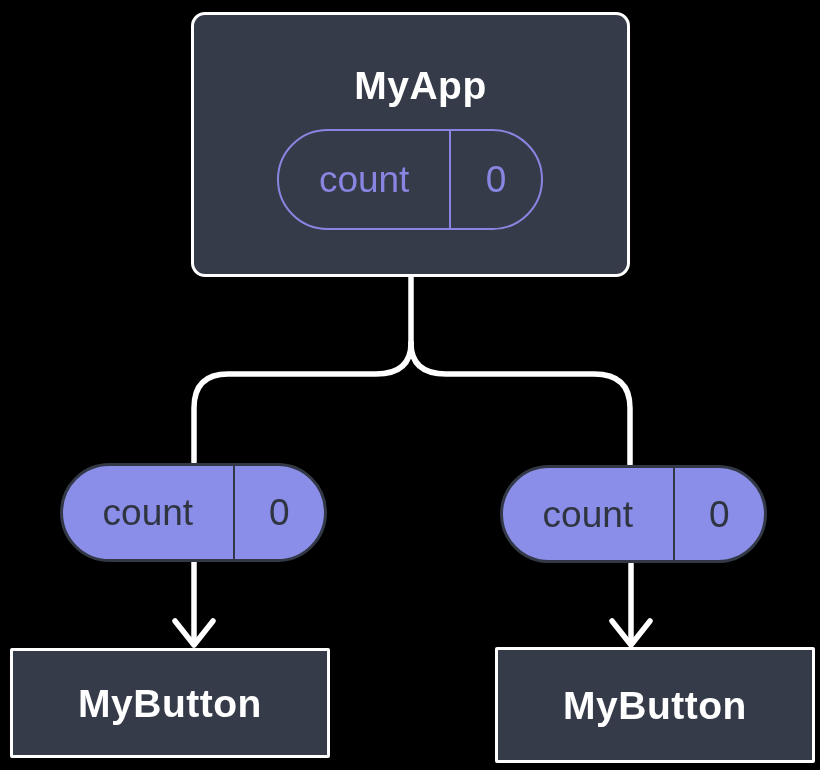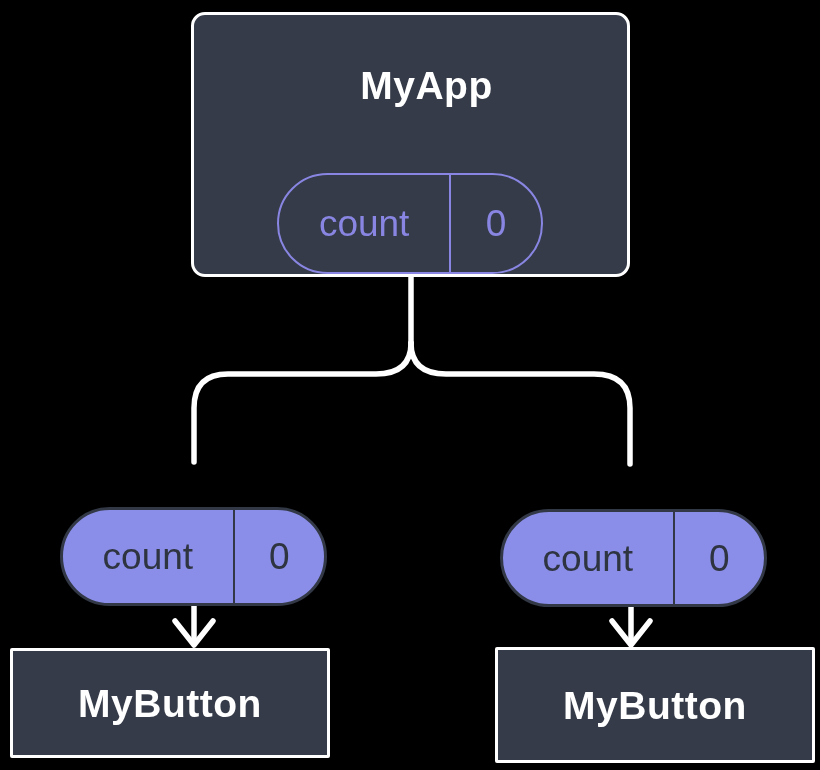--- a/index.html
+++ b/index.html
@@ -56,34 +56,33 @@
     color: var(--title-text, #fff);
     font-size: 39px;
     font-weight: 600;
     letter-spacing: 0.5px;
     text-align: center;
     line-height: 1;
     white-space: nowrap;
   }
   .root-title {
     position: absolute;
-    left: 16px;
+    left: 10px;
     top: 51px;
     width: 100%;
   }
   .pill {
     position: absolute;
     box-sizing: border-box;
     display: flex;
     border-radius: 999px;
     font-size: 37px;
     line-height: 1;
     z-index: 3;
     overflow: hidden;
-    margin-top: 44px;
   }
   .pill .pill-label {
     flex: 0 0 65%;
     display: flex;
     align-items: center;
     justify-content: center;
   }
   .pill .pill-value {
     flex: 1 1 auto;
     display: flex;

